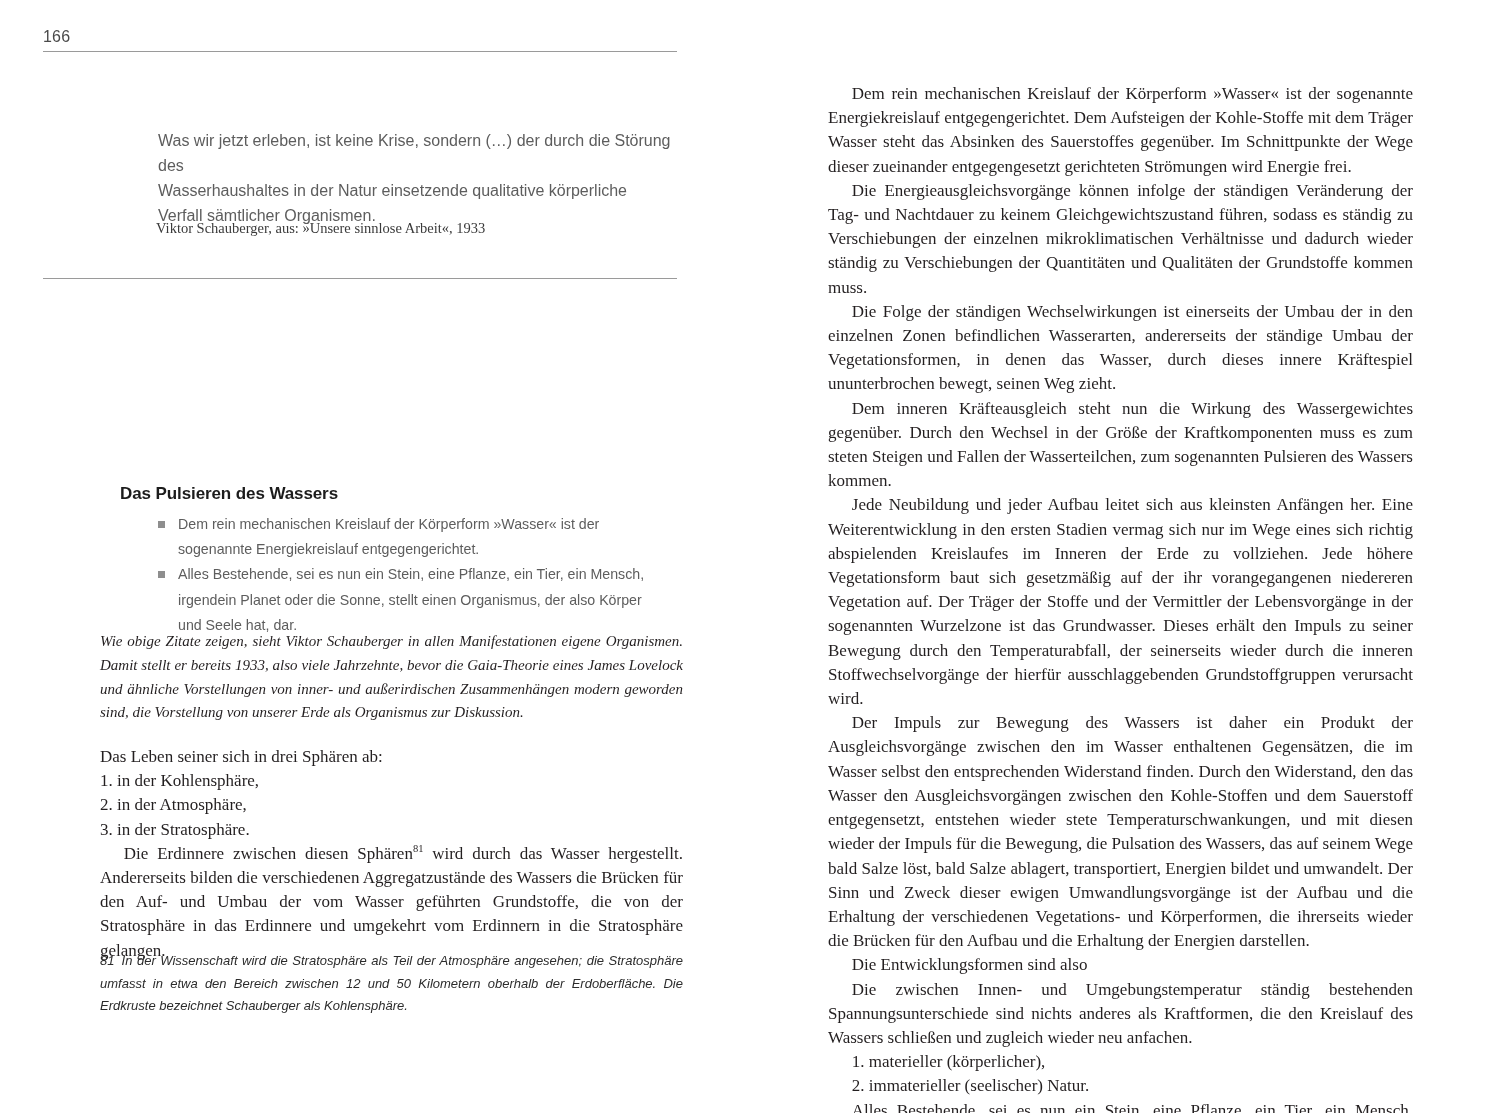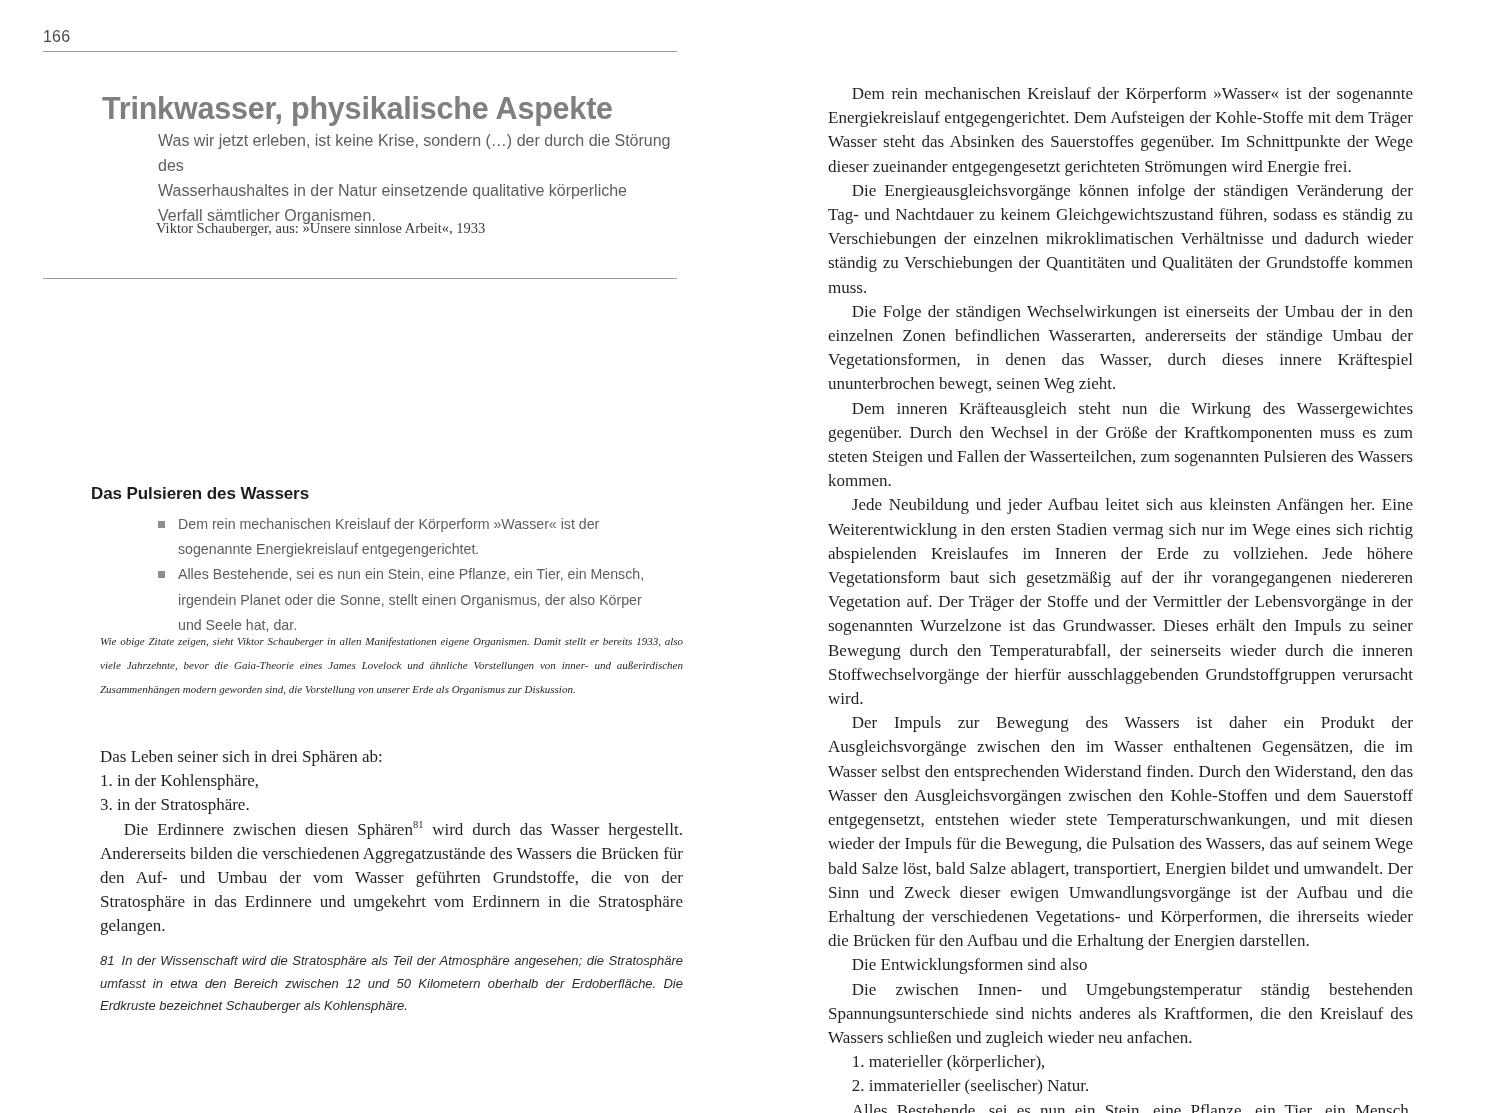--- a/index.html
+++ b/index.html
@@ -98,21 +98,21 @@
     position: absolute;
     left: 43px;
     top: 278px;
     width: 634px;
     height: 1px;
     background: #9a9a9a;
   }
 
   .subhead {
     position: absolute;
-    left: 91px;
+    left: 120px;
     top: 470px;
     width: 580px;
     font-family: "Liberation Sans", "DejaVu Sans", sans-serif;
     font-size: 17px;
     font-weight: bold;
     color: #1c1c1c;
     letter-spacing: -0.1px;
   }
 
   .bullet-block {
@@ -138,21 +138,21 @@
     background: #8e8e8e;
   }
 
   .intro-italic {
     position: absolute;
     left: 100px;
     top: 630px;
     width: 583px;
     font-family: "Liberation Serif", "DejaVu Serif", serif;
     font-style: italic;
-    font-size: 11px;
+    font-size: 15px;
     line-height: 23.8px;
     text-align: justify;
     color: #231f20;
   }
 
   .body-left {
     position: absolute;
     left: 100px;
     top: 745px;
     width: 583px;
@@ -214,21 +214,20 @@
 
 <div class="spread">
 
   <div class="page page-left">
 
     <div class="runhead runhead-left">
       <span class="folio">166</span>
     </div>
     <div class="head-rule head-rule-left"></div>
 
-    <h1 class="chapter-title">Trinkwasser, physikalische Aspekte</h1>
 
     <div class="epigraph">
       <div>Was wir jetzt erleben, ist keine Krise, sondern (…) der durch die Störung des</div>
       <div>Wasserhaushaltes in der Natur einsetzende qualitative körperliche</div>
       <div>Verfall sämtlicher Organismen.</div>
     </div>
 
     <div class="epigraph-source">Viktor Schauberger, aus: »Unsere sinnlose Arbeit«, 1933</div>
 
     <div class="section-rule"></div>
@@ -245,20 +244,21 @@
         <span>Alles Bestehende, sei es nun ein Stein, eine Pflanze, ein Tier, ein Mensch, irgendein Planet oder die Sonne, stellt einen Organismus, der also Körper und Seele hat, dar.</span>
       </div>
     </div>
 
     <div class="intro-italic">Wie obige Zitate zeigen, sieht Viktor Schauberger in allen Manifestationen eigene Organismen. Damit stellt er bereits 1933, also viele Jahrzehnte, bevor die Gaia-Theorie eines James Lovelock und ähnliche Vorstellungen von inner- und außerirdischen Zusammenhängen modern geworden sind, die Vorstellung von unserer Erde als Organismus zur Diskussion.</div>
 
     <div class="body body-left">
       <p>Das Leben seiner sich in drei Sphären ab:</p>
       <p>
         <span class="numitem">1. in der Kohlensphäre,</span>
+        <span class="numitem">2. in der Atmosphäre,</span>
         <span class="numitem">3. in der Stratosphäre.</span>
       </p>
       <p class="indent"><span>Die Erdinnere zwischen diesen Sphären</span><sup class="fn">81</sup><span> wird durch das Wasser hergestellt. Andererseits bilden die verschiedenen Aggregatzustände des Wassers die Brücken für den Auf- und Umbau der vom Wasser geführten Grundstoffe, die von der Stratosphäre in das Erdinnere und umgekehrt vom Erdinnern in die Stratosphäre gelangen.</span></p>
     </div>
 
     <div class="footnote">
       <span class="fn-num">81</span><span>In der Wissenschaft wird die Stratosphäre als Teil der Atmosphäre angesehen; die Stratosphäre umfasst in etwa den Bereich zwischen 12 und 50 Kilometern oberhalb der Erdoberfläche. Die Erdkruste bezeichnet Schauberger als Kohlensphäre.</span>
     </div>
 
   </div>

